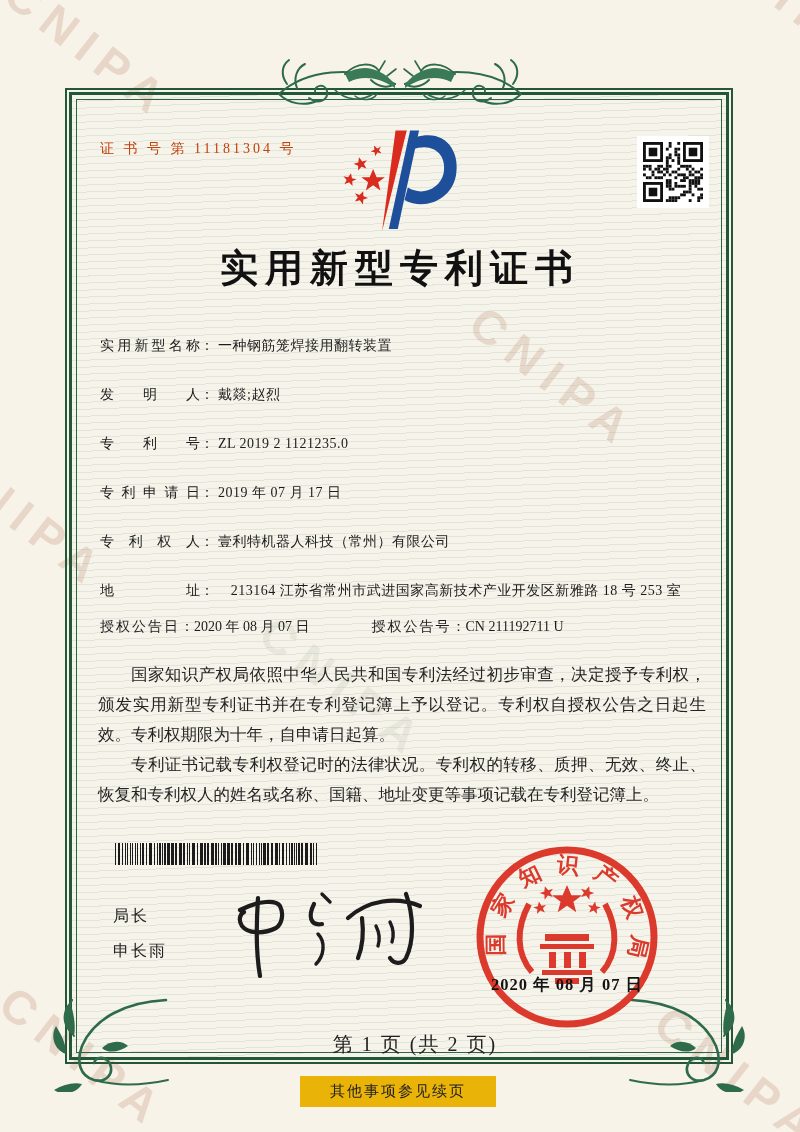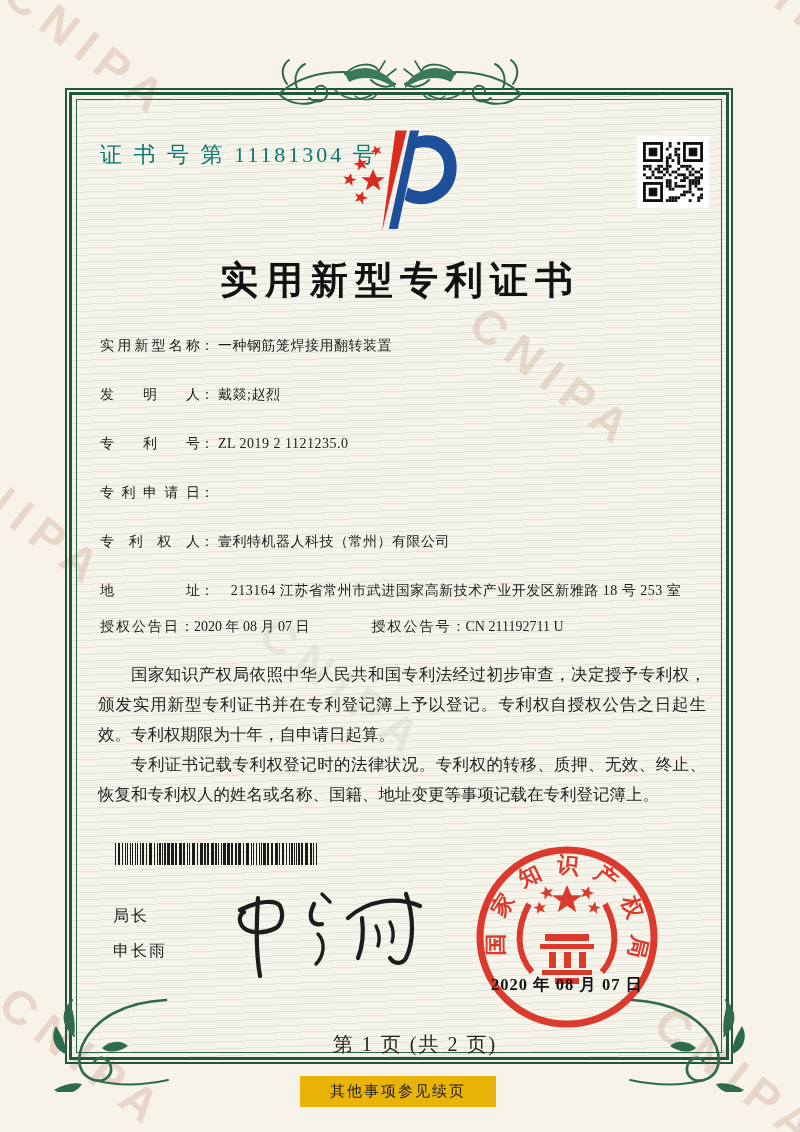--- a/index.html
+++ b/index.html
@@ -16,26 +16,26 @@
   .wm { position:absolute; font-family:"Liberation Sans","DejaVu Sans",sans-serif; font-weight:bold;
         font-size:47px; letter-spacing:11px; color:rgba(206,172,150,0.38); transform:rotate(38deg); }
   .content { position:absolute; inset:0; z-index:2; }
 
   
   .frame-outer { position:absolute; left:65px; top:88px; width:668px; height:976px; border:2px solid #23573a; }
   .frame-mid { position:absolute; inset:2px; border:3px solid #23573a; }
   .frame-inner { position:absolute; inset:4px; border:1px solid #2c6446; }
 
   
-  .cert-no { position:absolute; left:100px; top:140px; font-size:22px; letter-spacing:3px; color:#0f766e; }
+  .cert-no { position:absolute; left:100px; top:140px; font-size:14px; letter-spacing:3px; color:#c2410c; }
   .qr-patch { position:absolute; left:637px; top:136px; width:72px; height:72px; background:#ffffff; }
   .qr-patch svg { position:absolute; left:6px; top:6px; }
   .logo { position:absolute; left:330px; top:126px; width:140px; height:112px; }
   .title { position:absolute; left:0; top:243px; width:800px; text-align:center;
-           font-size:38px; font-weight:bold; letter-spacing:7px; color:#111;margin-top:12px; }
+           font-size:38px; font-weight:bold; letter-spacing:7px; color:#111; }
 
   
   .fields { position:absolute; left:100px; top:334px; width:606px; font-size:14px; color:#1c1c1c; }
   .field-row { margin-bottom:26px; line-height:23px; display:flex; }
   .field-label { display:inline-block; width:100px; text-align:justify; text-align-last:justify; flex:0 0 100px; }
   .field-colon { flex:0 0 18px; }
   .field-value { flex:1; letter-spacing:0.5px; }
   .field-row.addr { margin-bottom:13px; }
   .grant-row { display:flex; line-height:23px; }
   .grant-pair { display:flex; }
@@ -300,20 +300,21 @@
           <span class="field-value">戴燚;赵烈</span>
       </div>
       <div class="field-row">
         <span class="field-label">专利号</span>
           <span class="field-colon">：</span>
           <span class="field-value">ZL 2019 2 1121235.0</span>
       </div>
       <div class="field-row">
         <span class="field-label">专利申请日</span>
           <span class="field-colon">：</span>
+          <span class="field-value">2019 年 07 月 17 日</span>
       </div>
       <div class="field-row">
         <span class="field-label">专利权人</span>
           <span class="field-colon">：</span>
           <span class="field-value">壹利特机器人科技（常州）有限公司</span>
       </div>
       <div class="field-row addr">
         <span class="field-label">地址</span>
           <span class="field-colon">：</span>
           <span class="field-value" style="max-width:476px;text-align:center;">213164 江苏省常州市武进国家高新技术产业开发区新雅路 18 号 253 室</span>

